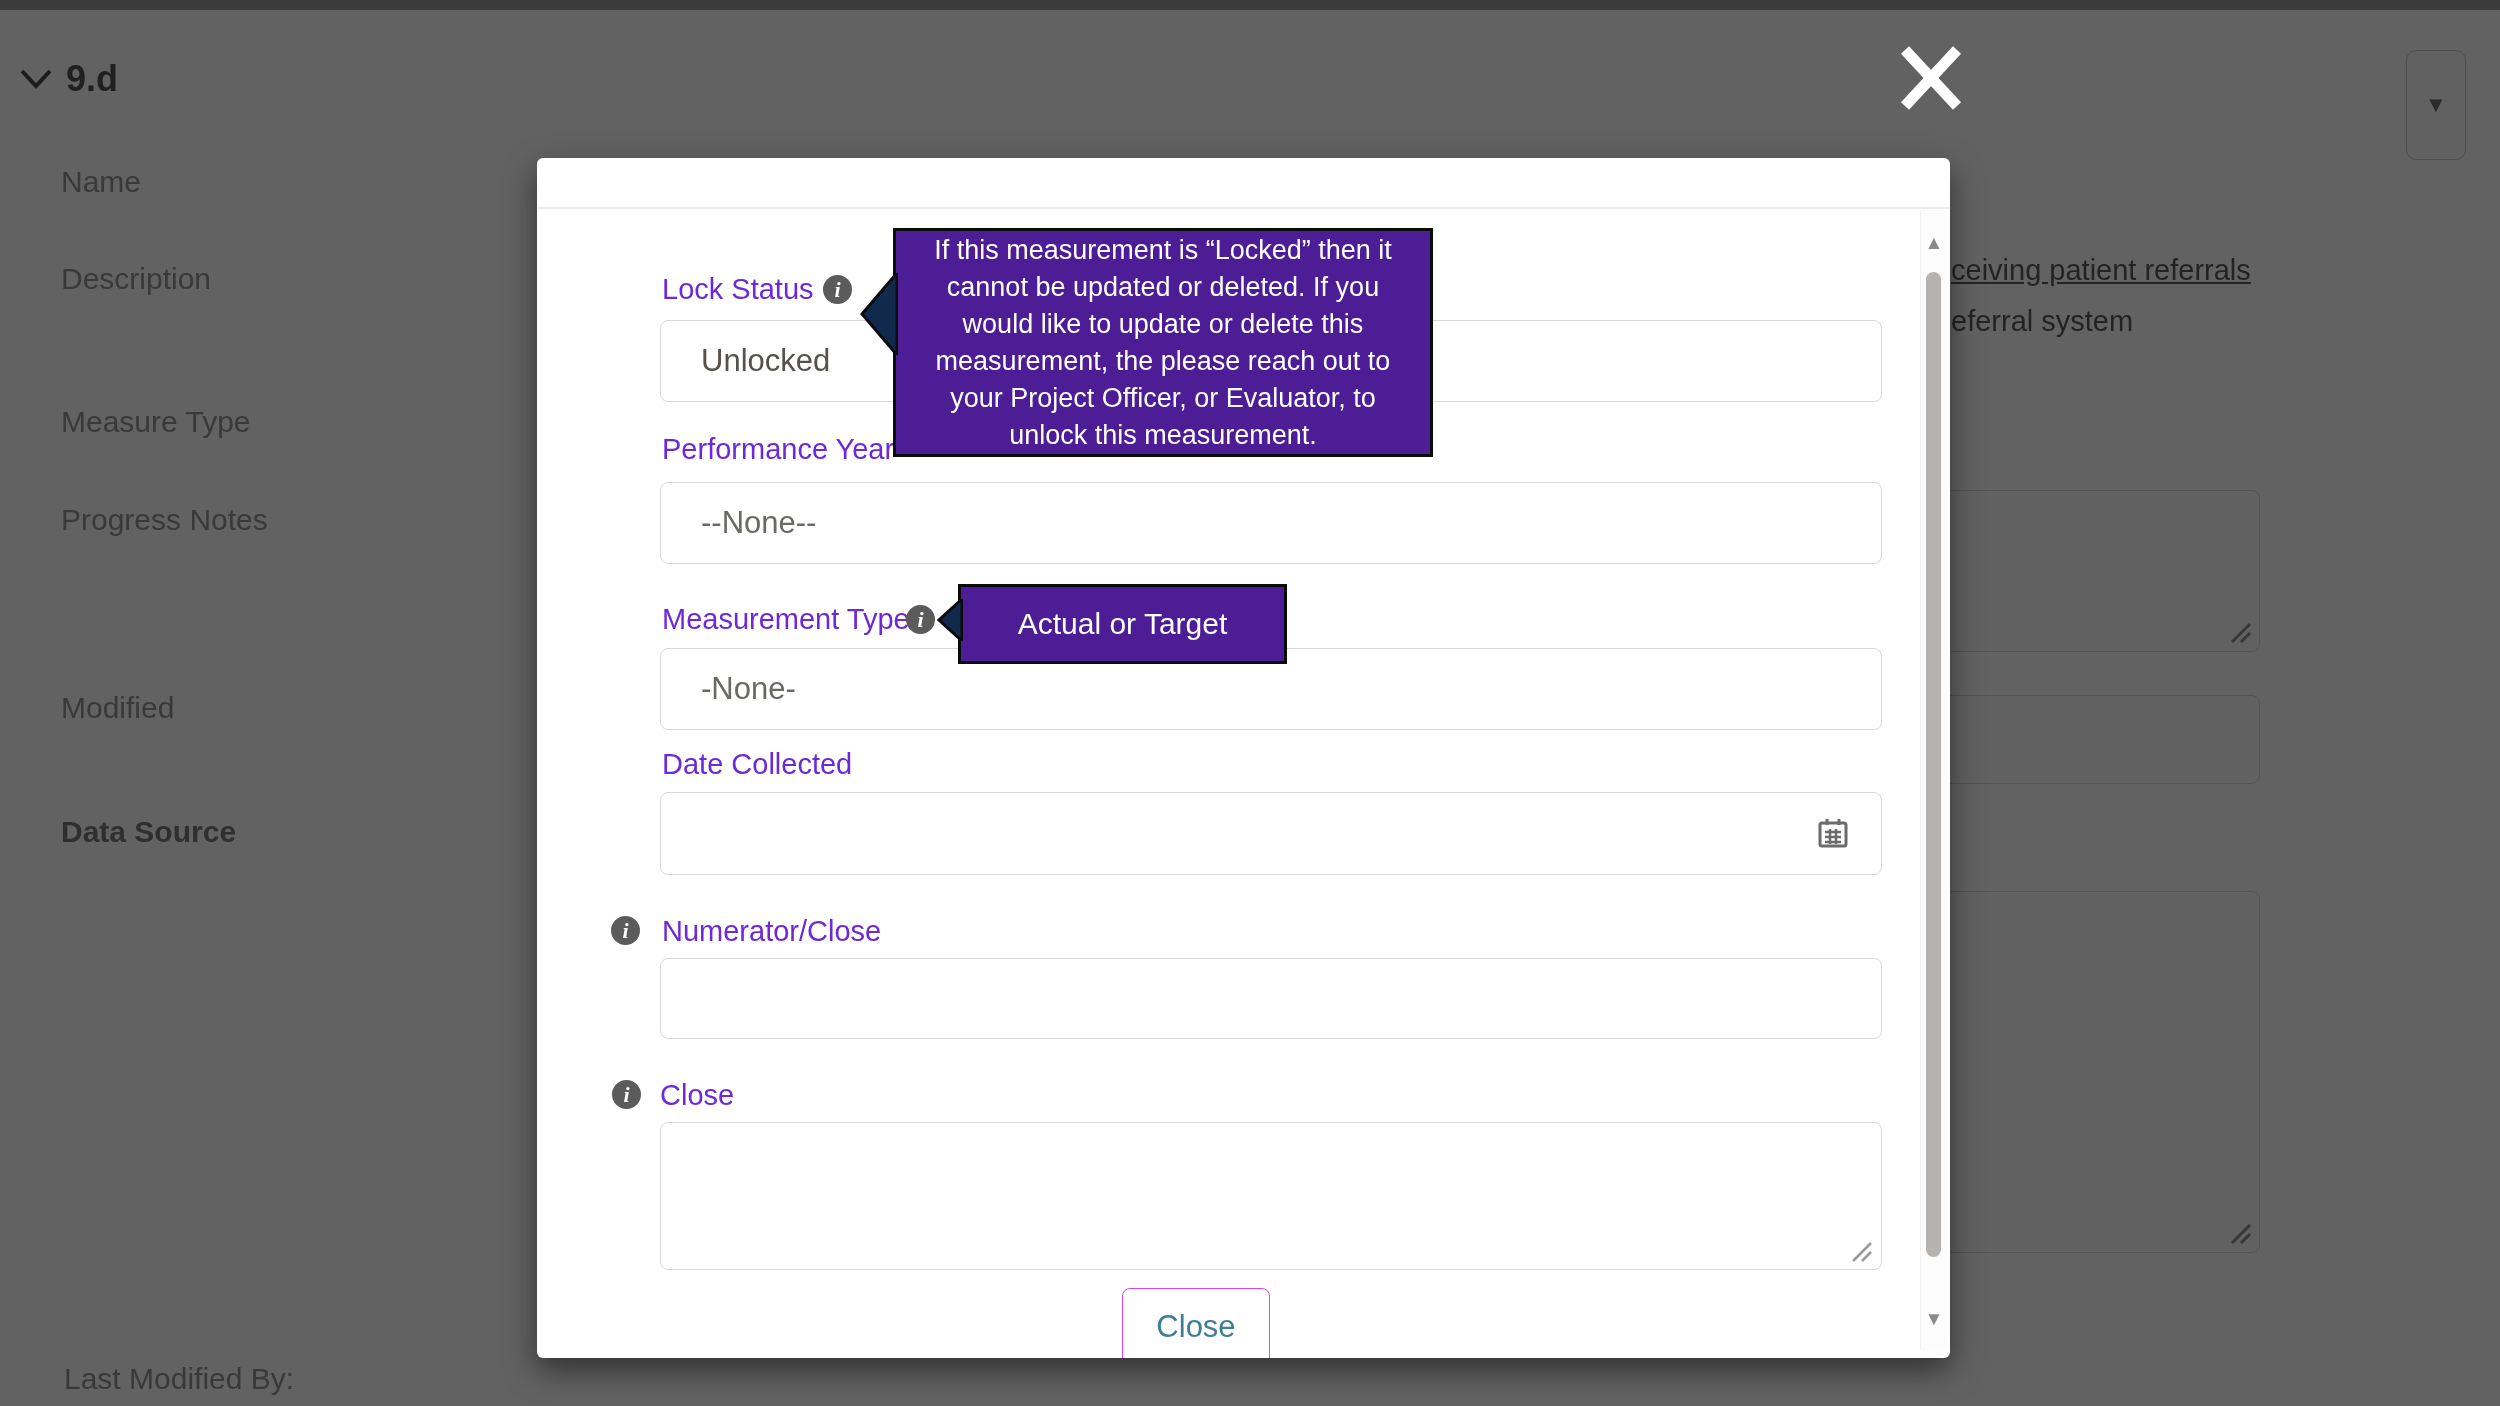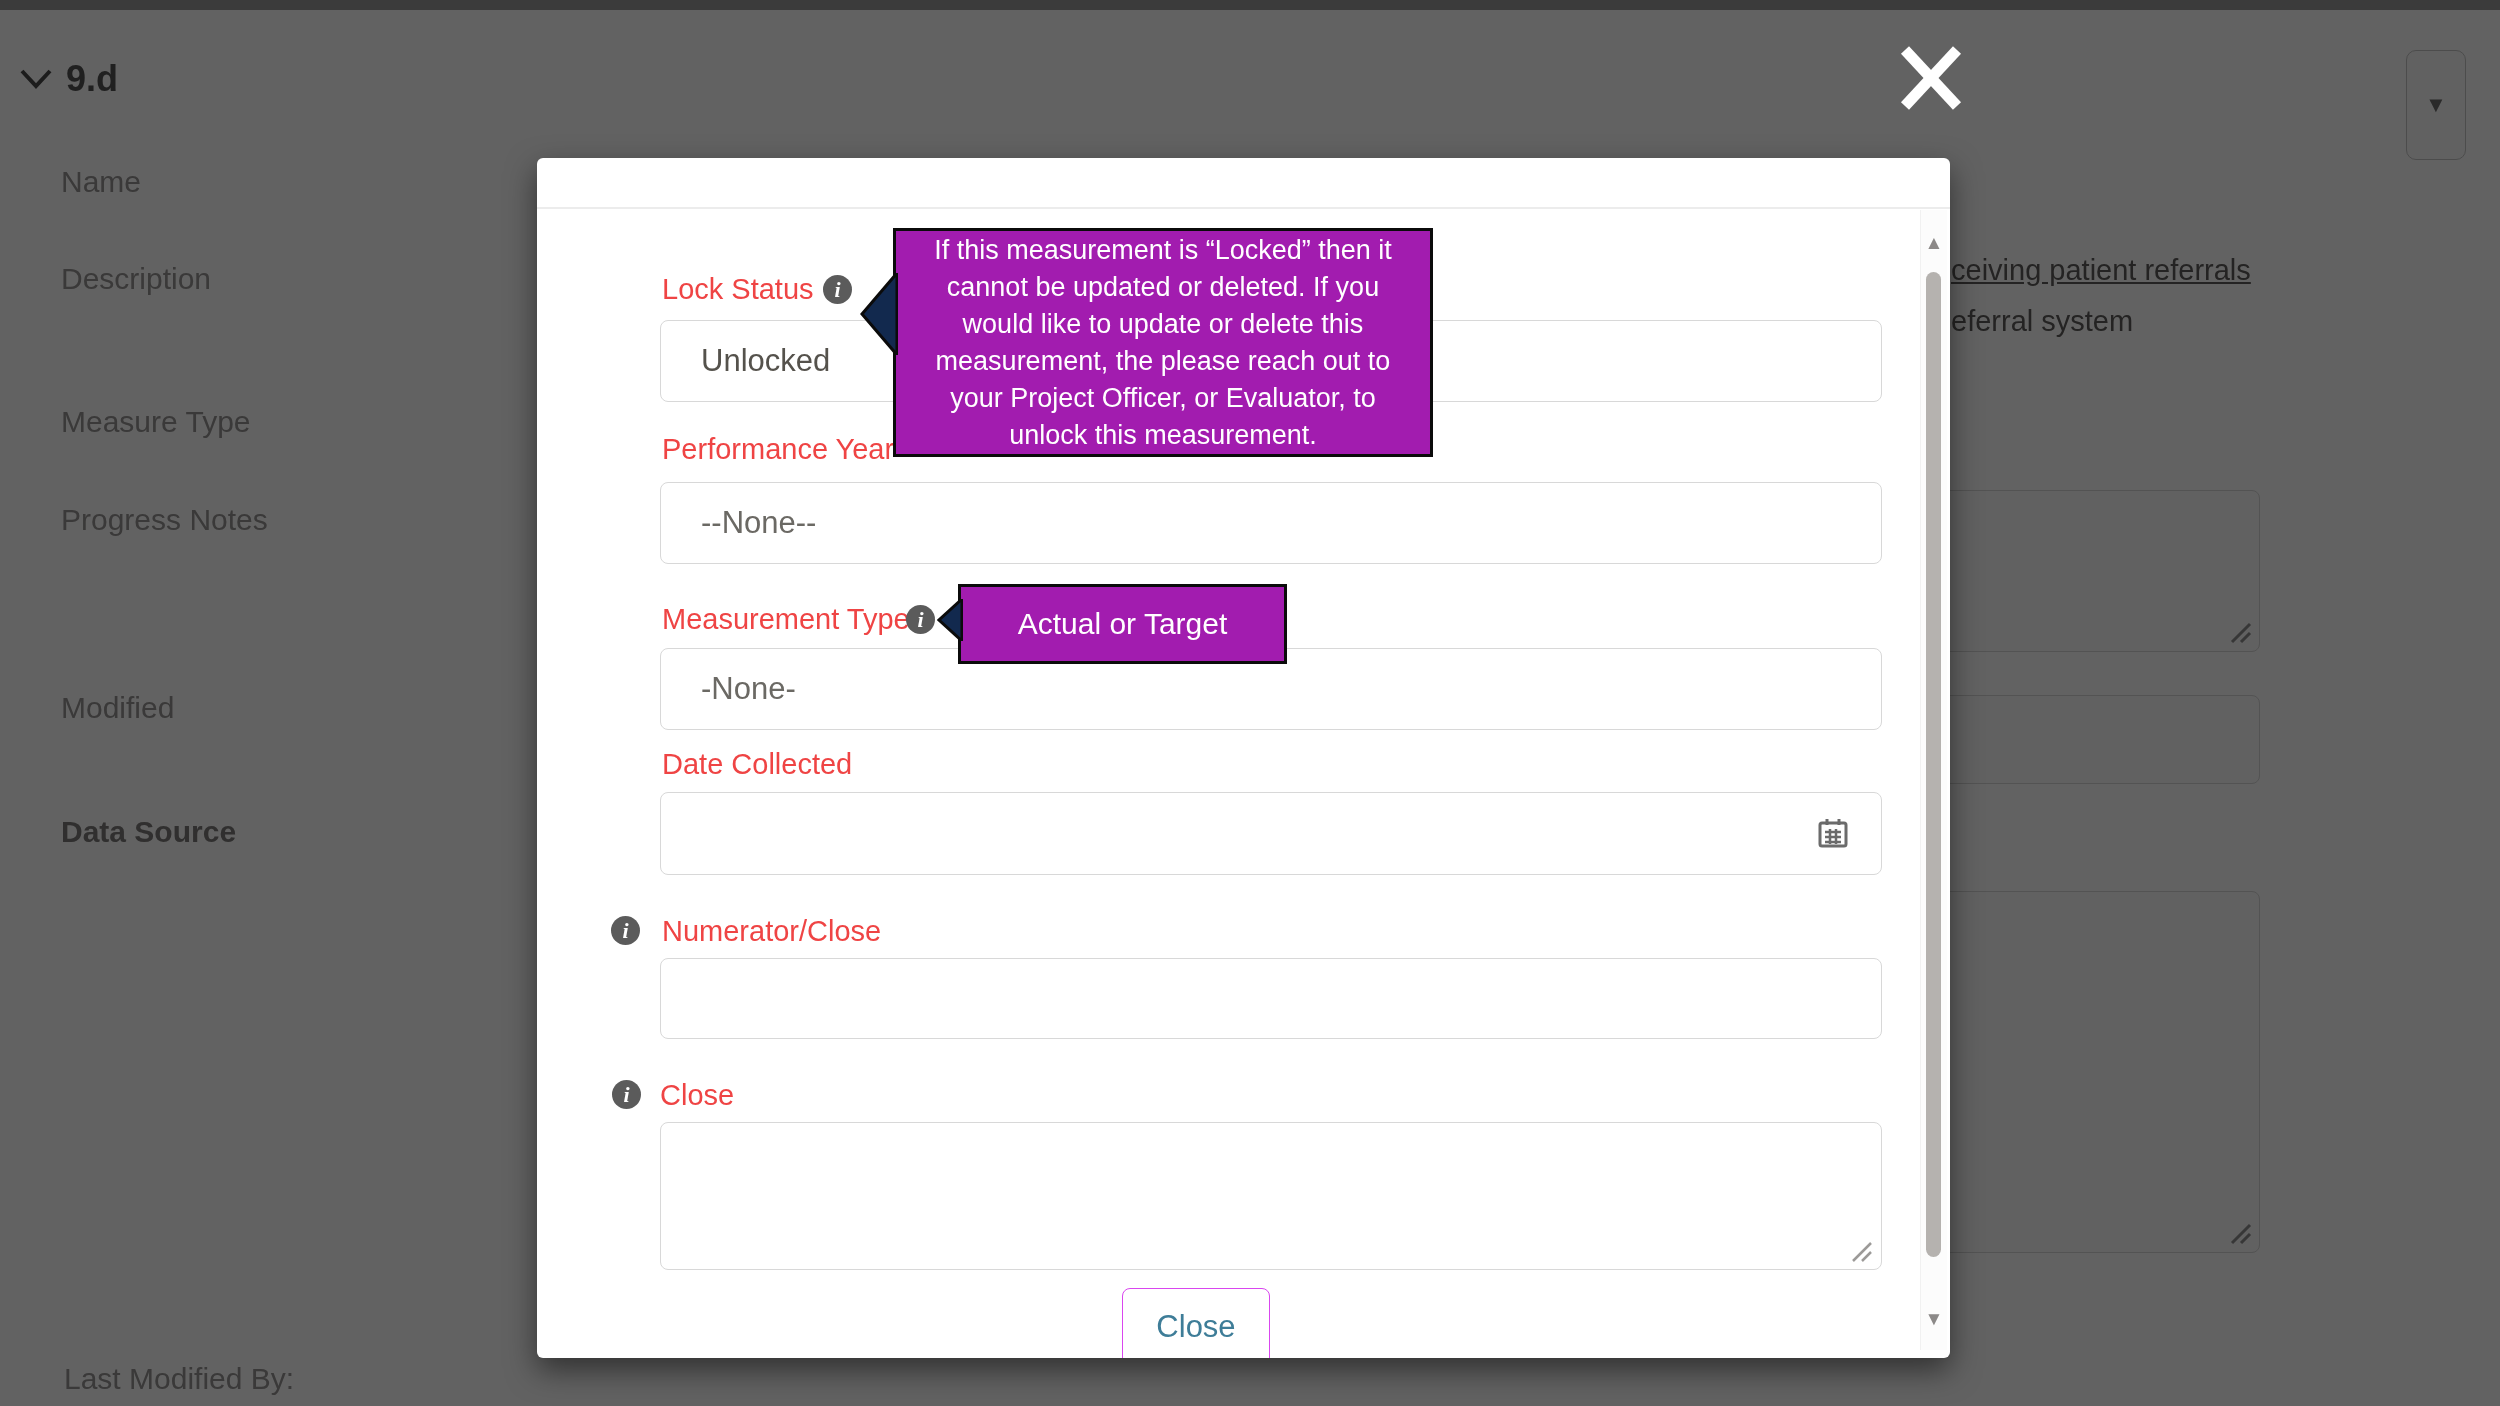--- a/index.html
+++ b/index.html
@@ -20,37 +20,37 @@
             color:#6d6d6d;font-size:22px;}
   .rhandle line{stroke:#8f8f8f;stroke-width:3;}
 
   
   #overlay{position:absolute;inset:0;background:rgba(0,0,0,0.615);}
 
   
   #modal{left:537px;top:158px;width:1413px;height:1200px;background:#fff;
          border-radius:6px;box-shadow:0 12px 30px rgba(0,0,0,0.5);overflow:hidden;}
   #modal-divider{left:0;top:49px;width:1413px;height:2px;background:#ececec;}
-  .fld-label{color:#ef4444;font-size:29px;white-space:nowrap;}
+  .fld-label{color:#6d28d9;font-size:29px;white-space:nowrap;}
   .fld{background:#fff;border:1px solid #d8d8d8;border-radius:8px;}
   .fld-val{color:#6b6964;font-size:31px;padding:0 0 0 40px;display:flex;align-items:center;height:100%;}
   .fld-val.darker{color:#55524c;}
   .info-badge{width:29px;height:29px;border-radius:50%;background:#5b5b5b;color:#fff;
               display:flex;align-items:center;justify-content:center;
               font-family:"Liberation Serif", serif;font-size:22px;font-weight:bold;font-style:italic;}
   #close-btn{left:585px;top:1130px;width:146px;height:76px;background:#fff;
              border:1px solid #d946ef;border-radius:8px;color:#3e7d98;font-size:31px;
              display:flex;align-items:center;justify-content:center;}
   
   #msb{left:1383px;top:52px;width:26px;height:1140px;background:#fcfcfc;border-left:1px solid #f1f1f1;}
   #msb .arr{position:absolute;left:0;width:26px;text-align:center;color:#8c8988;font-size:19px;}
   #msb-thumb{position:absolute;left:5px;top:62px;width:15px;height:985px;background:#b5b2af;border-radius:8px;}
 
   
-  .tip{position:absolute;background:#a21caf;border:3px solid #0b0b0b;color:#fff;
+  .tip{position:absolute;background:#4c1d95;border:3px solid #0b0b0b;color:#fff;
        display:flex;align-items:center;justify-content:center;text-align:center;
        white-space:pre-line;box-sizing:border-box;}
   .tip svg{position:absolute;}
 
   
   #close-x{left:1899px;top:38px;width:64px;height:80px;}
 </style>
 </head>
 <body>
 

